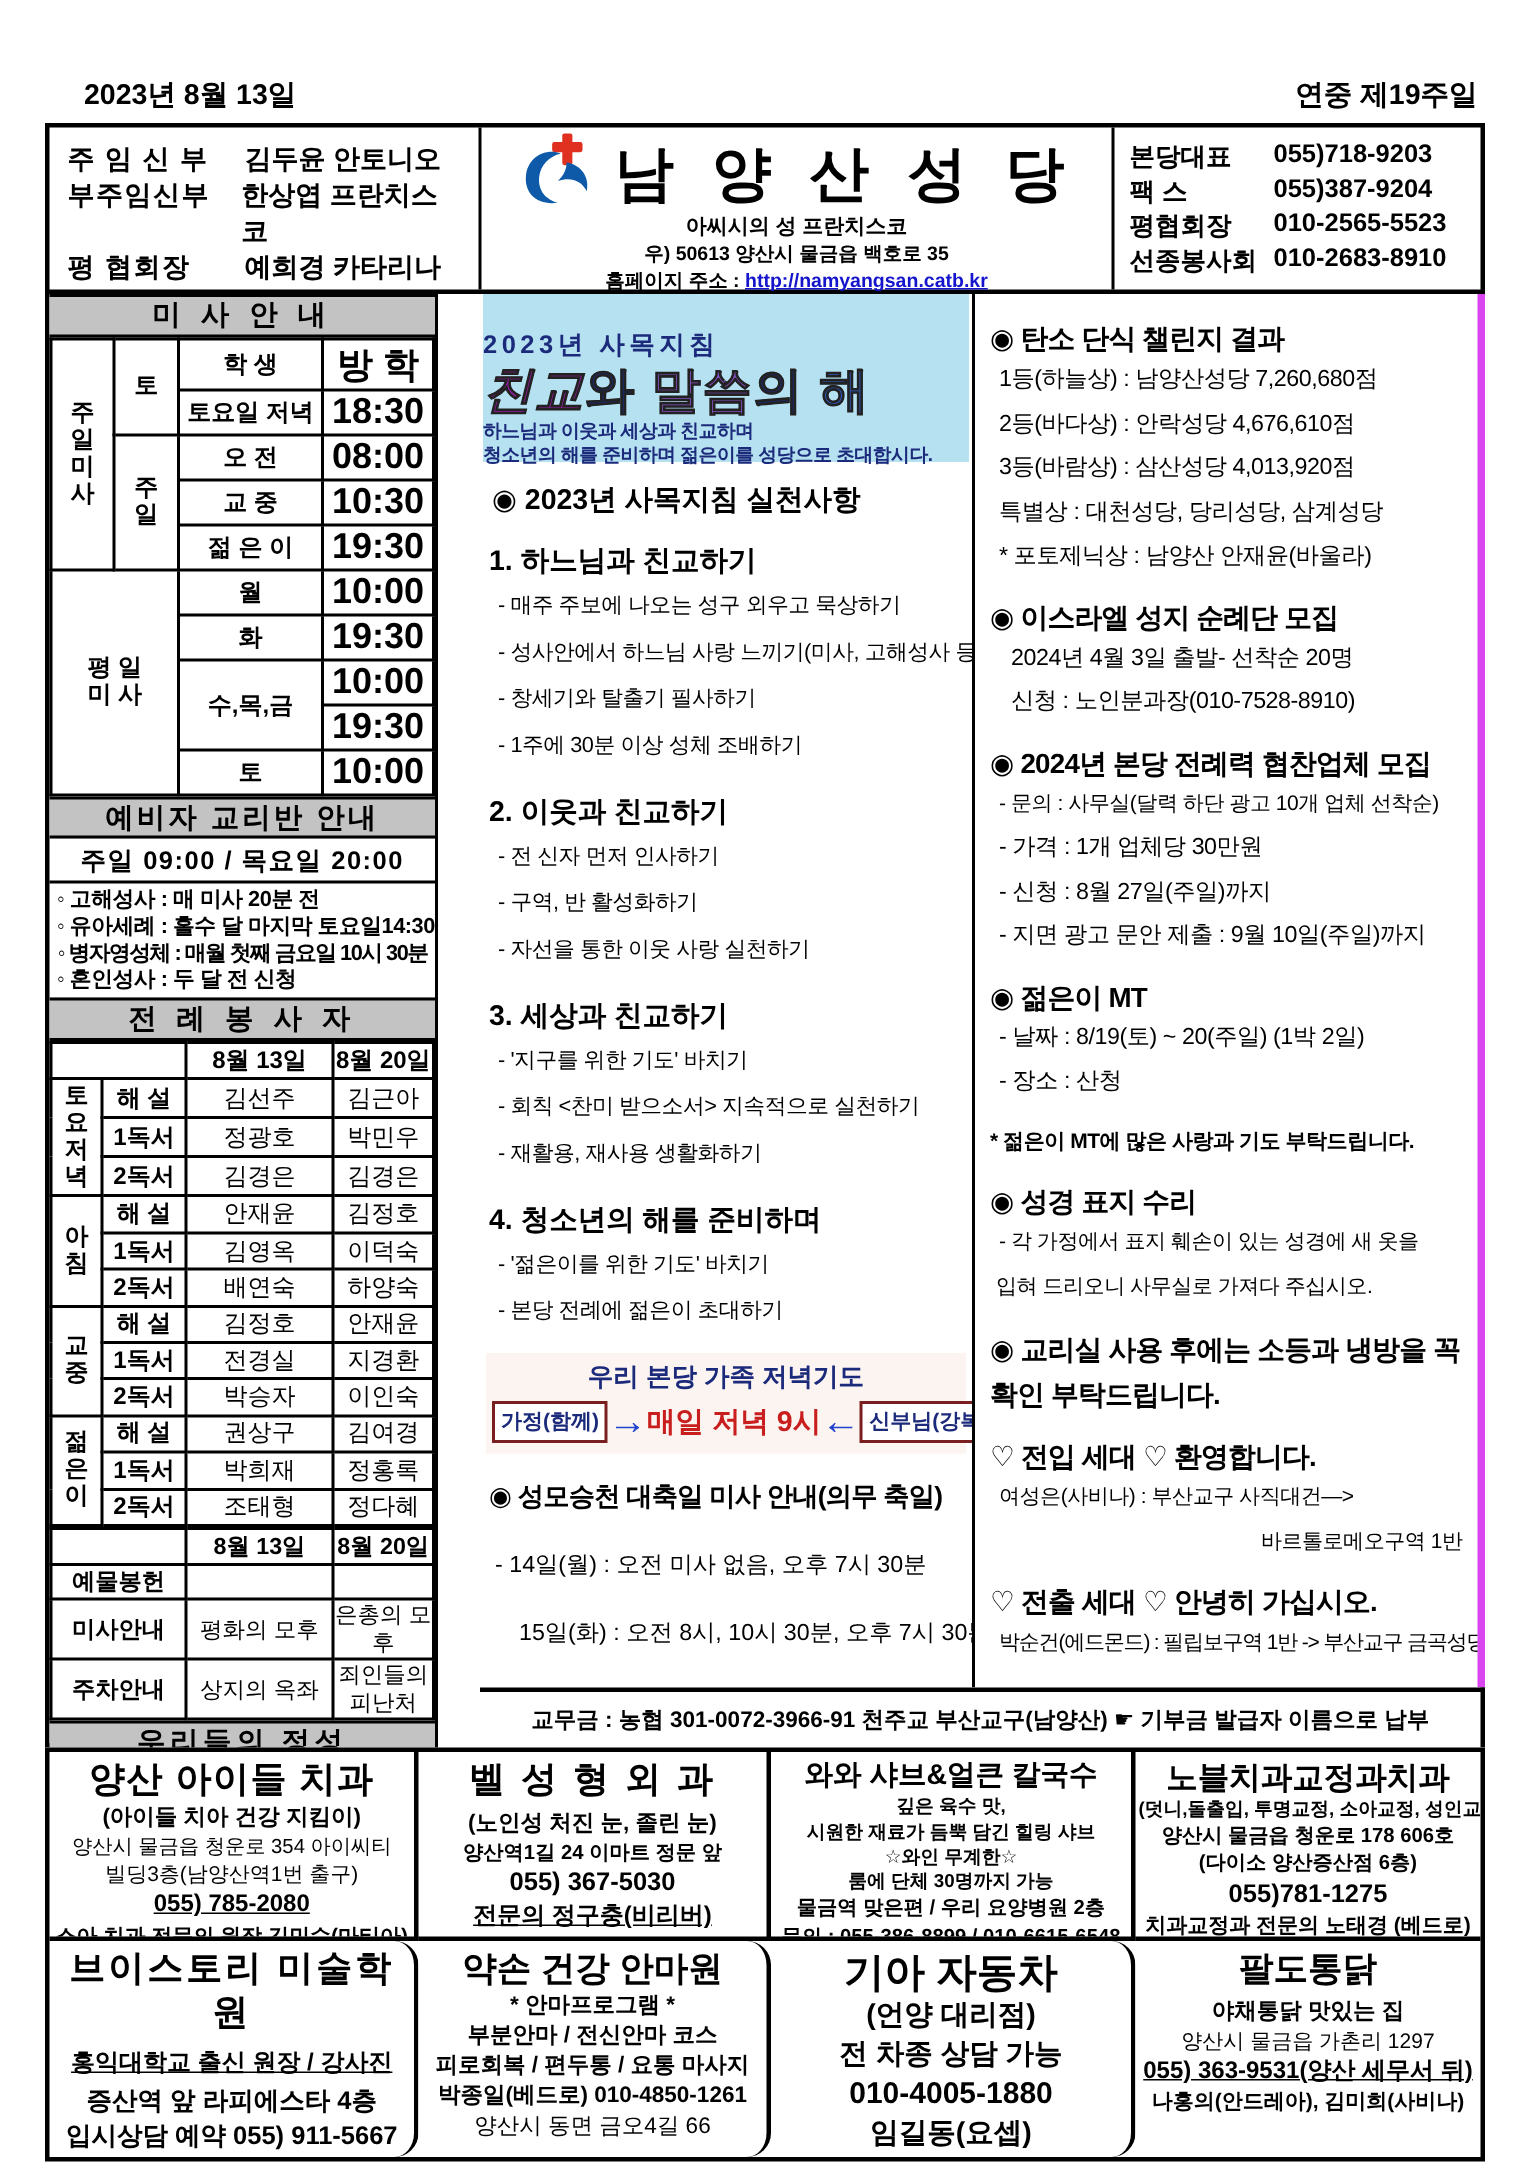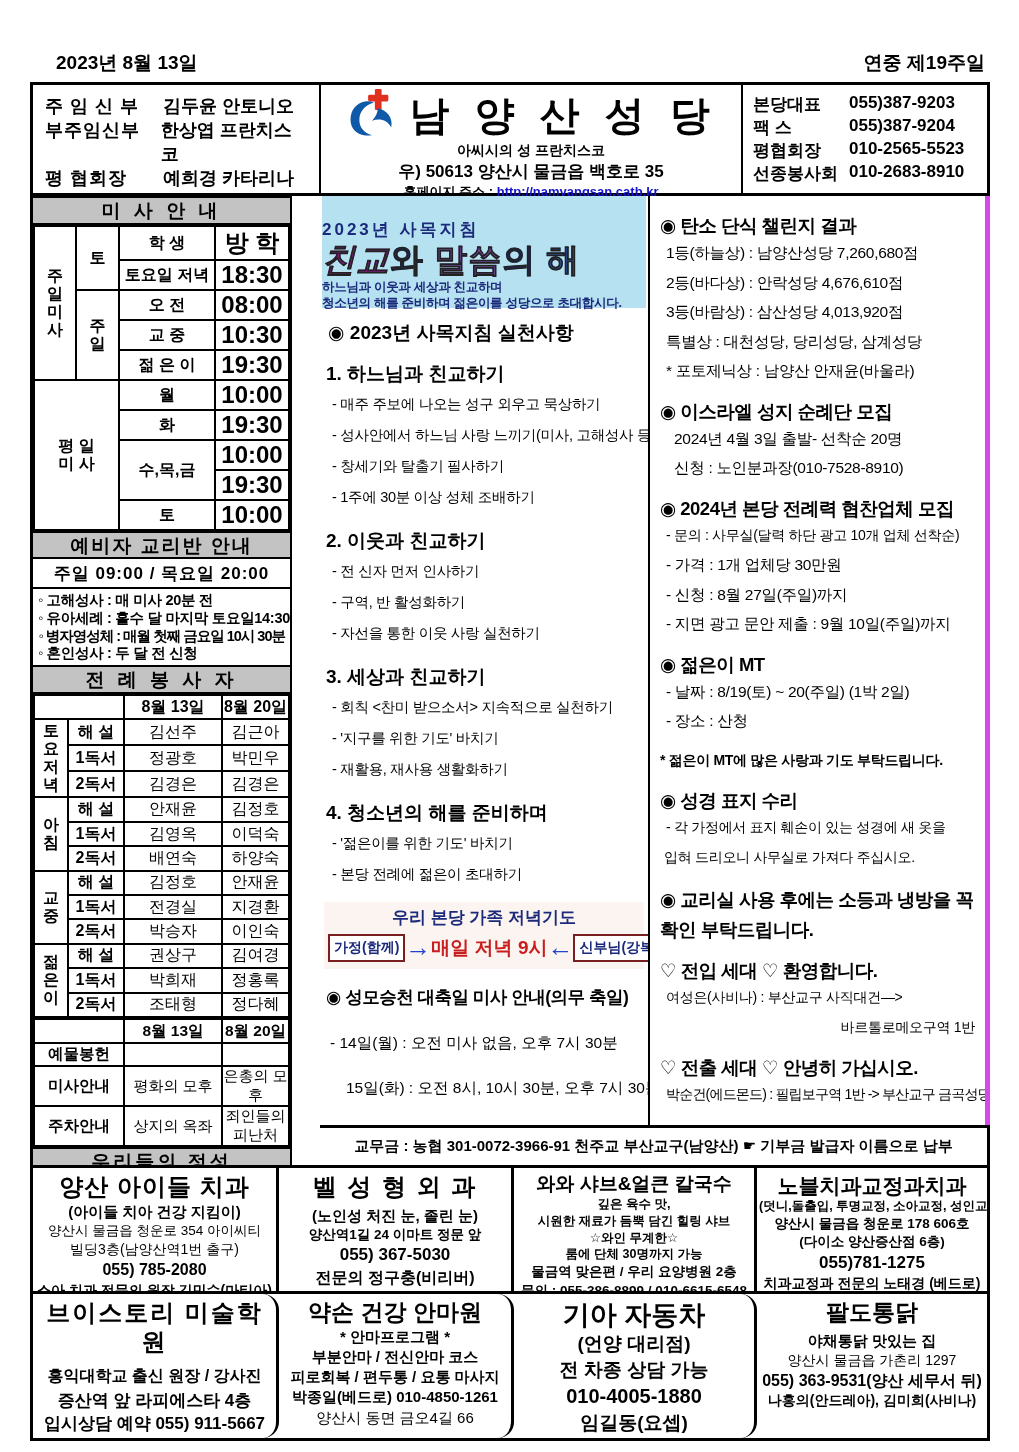--- a/index.html
+++ b/index.html
@@ -12,21 +12,21 @@
   .week { position:absolute; right:34px; top:50px; font-size:19px; font-weight:bold; }
 
   .header-box { position:absolute; left:30px; top:82px; width:960px; height:114px; border:3px solid #000; display:flex; background:#fff; }
   .header-left { width:288px; border-right:2px solid #000; padding:9px 12px; display:flex; flex-direction:column; justify-content:space-between; }
   .staff-row { display:flex; font-size:18px; font-weight:bold; }
   .staff-role { width:118px; letter-spacing:1px; }
   .header-center { flex:1; border-right:2px solid #000; text-align:center; padding-top:4px; }
   .church-row { display:flex; align-items:center; justify-content:center; gap:12px; height:52px; }
   .church-name { font-size:40px; font-weight:bold; letter-spacing:7px; }
   .patron { font-size:14px; font-weight:bold; margin-top:1px; }
-  .address { font-size:17px; font-weight:bold; }
+  .address { font-size:13px; font-weight:bold; }
   .homepage { font-size:13px; font-weight:bold; }
   .homepage a { color:#1414cc; text-decoration:underline; }
   .header-right { width:244px; padding:8px 10px; display:flex; flex-direction:column; justify-content:space-between; }
   .contact-row { display:flex; font-size:17px; font-weight:bold; }
   .contact-label { width:96px; }
 
   .left-col { position:absolute; left:30px; top:196px; width:262px; height:969px; border-left:3px solid #000; border-right:2px solid #000; border-bottom:3px solid #000; background:#fff; }
   .sec-title { height:29px; background:#c3c3c3; border-top:2px solid #000; border-bottom:2px solid #000; font-size:19px; font-weight:bold; text-align:center; line-height:26px; letter-spacing:4px; }
   .sec-title.h28 { height:28px; }
   .sec-title.h27 { height:27px; }
@@ -79,21 +79,21 @@
 
   .bank-row { position:absolute; left:320px; top:1125px; width:670px; height:40px; border-top:3px solid #000; border-right:3px solid #000; display:flex; align-items:center; justify-content:center; font-size:15px; font-weight:bold; background:#fff; white-space:nowrap; }
 
   .ads { position:absolute; left:30px; top:1165px; width:960px; height:276px; border:3px solid #000; display:grid; grid-template-columns:246px 235px 243px 1fr; grid-template-rows:126px 1fr; background:#fff; }
   .ad { border-right:3px solid #000; border-bottom:3px solid #000; text-align:center; padding:5px 2px 2px 2px; overflow:hidden; }
   .ad.lastcol { border-right:none; }
   .ad.row2 { border-bottom:none;border-radius:16px; }
   .ad-title { font-weight:bold; line-height:1.2; }
   .ad-line { font-weight:bold; line-height:1.35; white-space:nowrap; }
   .s12 { font-size:12.5px; } .s13 { font-size:13.5px; } .s14 { font-size:14px; }
-  .s15 { font-size:15px; } .s16 { font-size:16px; } .s17 { font-size:17px; }
+  .s15 { font-size:15px; } .s16 { font-size:16px;text-decoration:underline; } .s17 { font-size:17px; }
   .s19 { font-size:19px; } .s20 { font-size:20px; }
   .t19 { font-size:19px; } .t21 { font-size:21px; } .t23 { font-size:23px; }
   .t24 { font-size:24px; letter-spacing:2px; } .t27 { font-size:27px; }
   .norm { font-weight:normal; }
 </style>
 </head>
 <body>
 
 <div class="page">
 
@@ -134,21 +134,21 @@
       <div class="patron">아씨시의 성 프란치스코</div>
       <div class="address">우) 50613  양산시 물금읍 백호로 35</div>
       <div class="homepage">
         <span>홈페이지 주소 :</span>
         <a href="#">http://namyangsan.catb.kr</a>
       </div>
     </div>
     <div class="header-right">
       <div class="contact-row">
         <span class="contact-label">본당대표</span>
-        <span>055)387-9203</span>
+        <span>055)718-9203</span>
       </div>
       <div class="contact-row">
         <span class="contact-label">팩    스</span>
         <span>055)387-9204</span>
       </div>
       <div class="contact-row">
         <span class="contact-label">평협회장</span>
         <span>010-2565-5523</span>
       </div>
       <div class="contact-row">
@@ -396,22 +396,22 @@
     <div class="sec-item">- 성사안에서 하느님 사랑 느끼기(미사, 고해성사 등)</div>
     <div class="sec-item">- 창세기와 탈출기 필사하기</div>
     <div class="sec-item">- 1주에 30분 이상 성체 조배하기</div>
 
     <div class="sec-head">2. 이웃과 친교하기</div>
     <div class="sec-item">- 전 신자 먼저 인사하기</div>
     <div class="sec-item">- 구역, 반 활성화하기</div>
     <div class="sec-item">- 자선을 통한 이웃 사랑 실천하기</div>
 
     <div class="sec-head">3. 세상과 친교하기</div>
+    <div class="sec-item">- '지구를 위한 기도' 바치기</div>
     <div class="sec-item">- 회칙 &lt;찬미 받으소서&gt; 지속적으로 실천하기</div>
-    <div class="sec-item">- '지구를 위한 기도' 바치기</div>
     <div class="sec-item">- 재활용, 재사용 생활화하기</div>
 
     <div class="sec-head">4. 청소년의 해를 준비하며</div>
     <div class="sec-item">- '젊은이를 위한 기도' 바치기</div>
     <div class="sec-item">- 본당 전례에 젊은이 초대하기</div>
 
     <div class="prayer">
       <div class="prayer-title">우리 본당 가족 저녁기도</div>
       <div class="prayer-row">
         <span class="prayer-box">가정(함께)</span>

